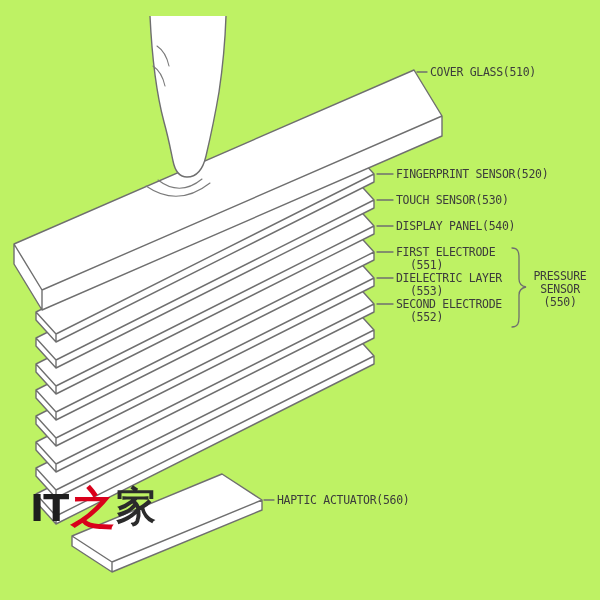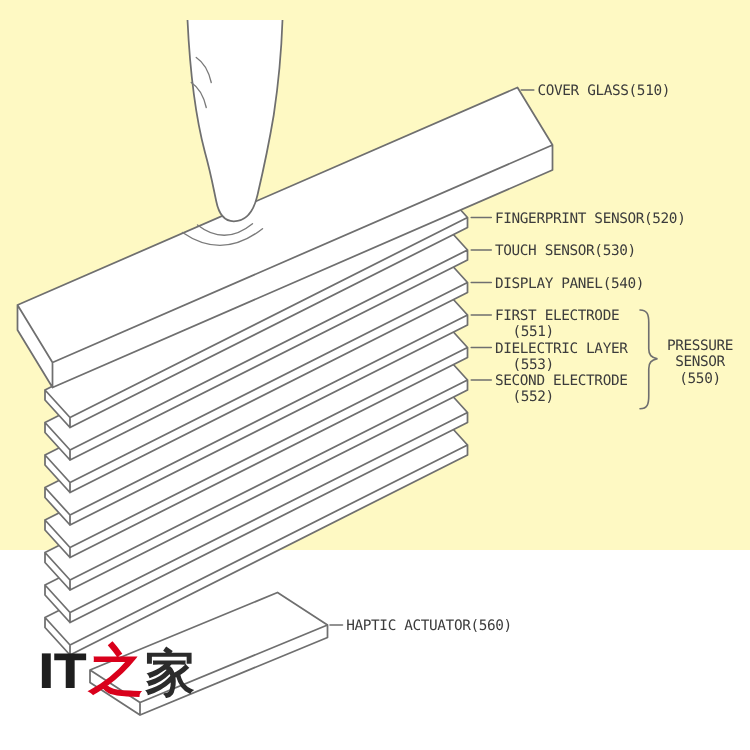--- a/index.html
+++ b/index.html
@@ -7,22 +7,22 @@
     padding: 0;
     width: 600px;
     height: 600px;
     background: #ffffff;
     font-family: "DejaVu Sans", sans-serif;
     overflow: hidden;
   }
   .stage {
     position: relative;
     width: 600px;
-    height: 440px;
-    background: #fef9c3;
+    height: 600px;
+    background: #bef264;
   }
   svg { display: block; }
   .layer-path {
     fill: #ffffff;
     stroke: #6f6f6f;
     stroke-width: 1.4;
     stroke-linejoin: round;
   }
   .line-path {
     fill: none;
@@ -44,23 +44,22 @@
   }
   .watermark {
     position: absolute;
     left: 30px;
     top: 486px;
     width: 170px;
     user-select: none;
   }
   .logo-row {
     display: flex;
-    align-items: flex-end;
+    align-items: flex-start;
     height: 56px;
-    margin-top: 17px;
   }
   .logo-it {
     font-family: "DejaVu Sans", sans-serif;
     font-weight: 800;
     font-size: 38px;
     color: #1e1e1e;
     letter-spacing: -1px;
   }
   .logo-zhi {
     font-family: "DejaVu Sans", sans-serif;

